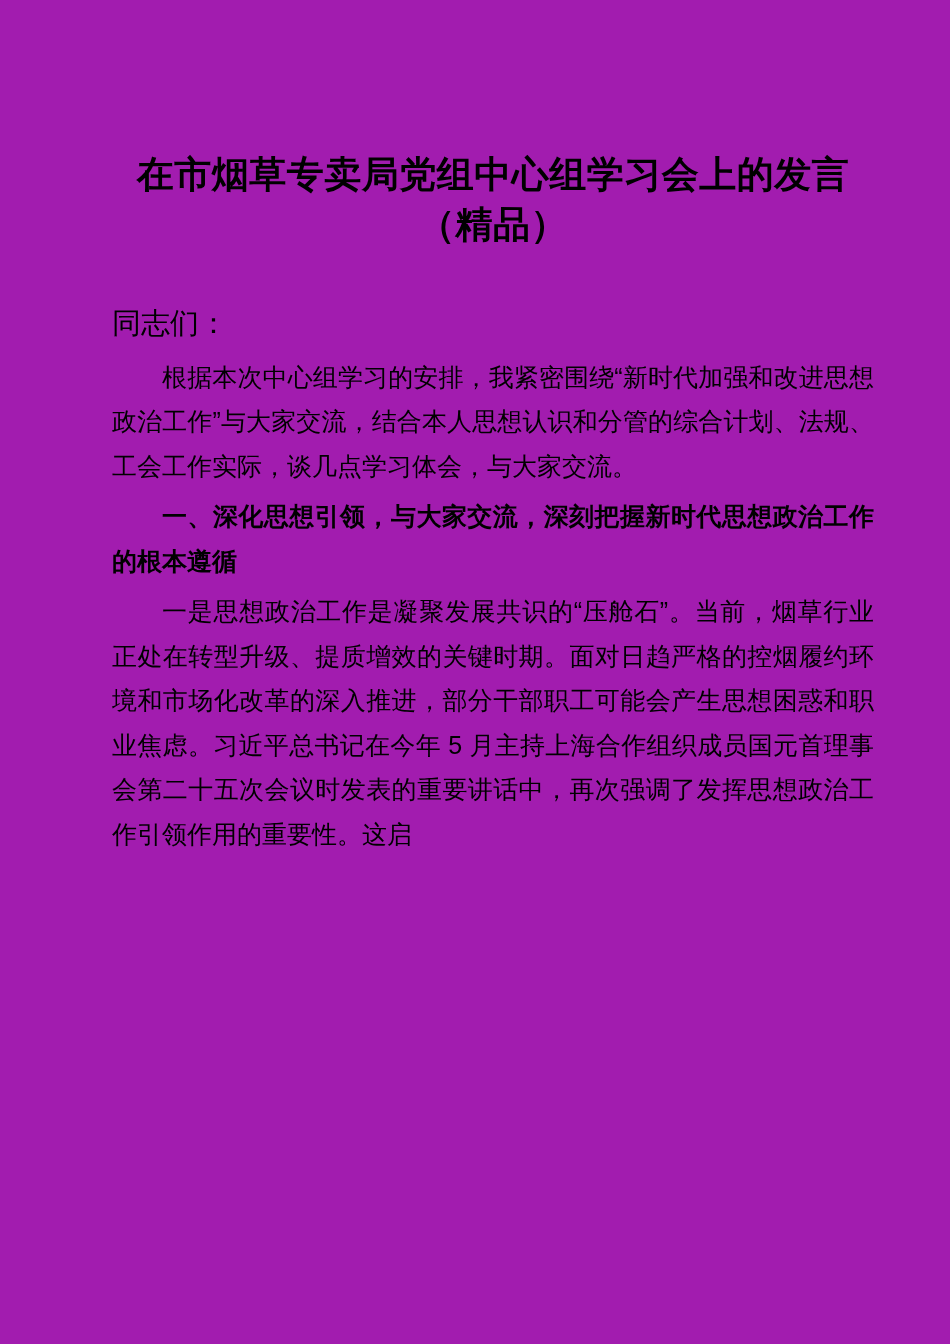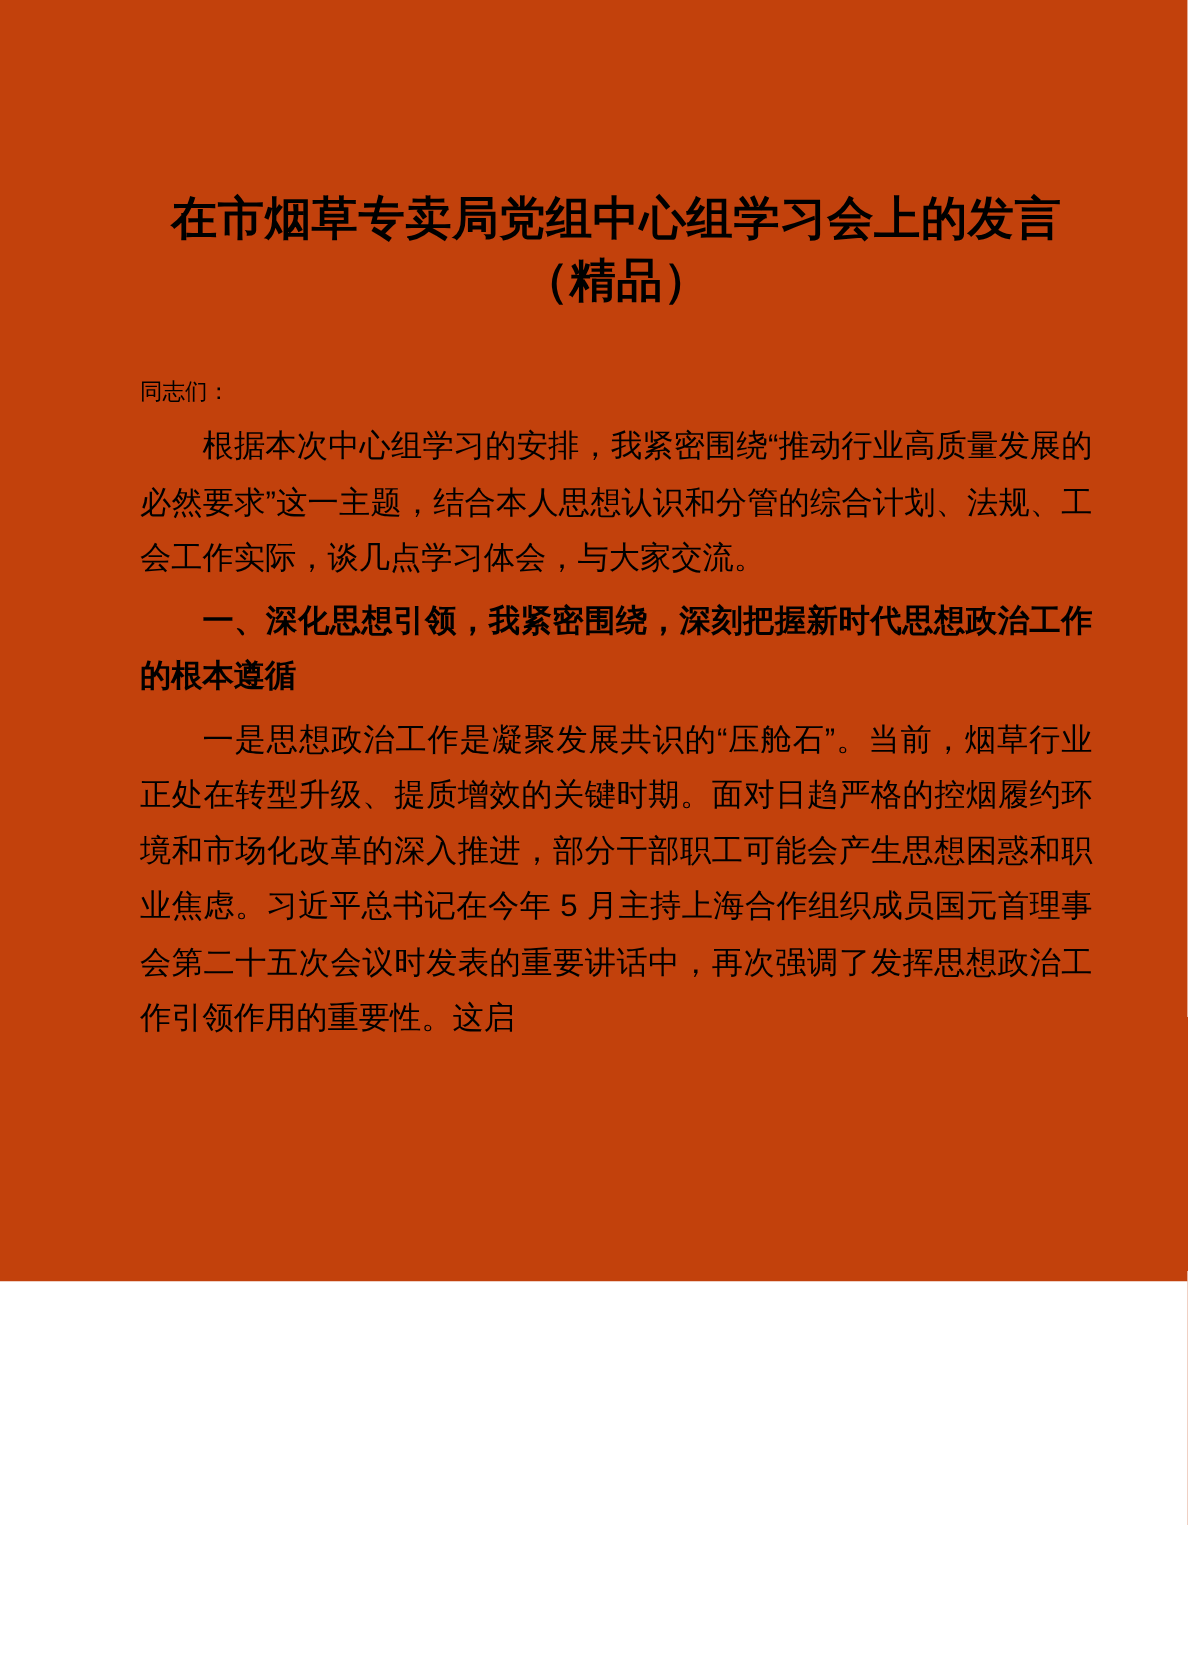--- a/index.html
+++ b/index.html
@@ -10,35 +10,35 @@
   body {
     width: 950px;
     height: 1344px;
     font-family: "Liberation Sans", "DejaVu Sans", sans-serif;
     color: #000000;
     overflow: hidden;
   }
   .page {
     box-sizing: border-box;
     width: 950px;
-    height: 1025px;
+    height: 1344px;
     padding: 150px 76px 60px 112px;
-    background: #c2410c;
+    background: #a21caf;
   }
   .doc-title {
     font-size: 37px;
     font-weight: bold;
     line-height: 1.35;
     text-align: center;
     letter-spacing: 0.5px;
     margin: 0 0 48px 0;
     padding: 0 10px;
   }
   .salutation {
-    font-size: 18px;
+    font-size: 29px;
     line-height: 1.75;
     margin: 0 0 6px 0;
     text-align: justify;
     text-justify: inter-ideograph;
   }
   p.body-para {
     font-size: 25px;
     line-height: 1.78;
     margin: 0 0 6px 0;
     text-indent: 2em;
@@ -57,20 +57,20 @@
 </style>
 </head>
 <body>
 
 <div class="page">
 
   <h1 class="doc-title">在市烟草专卖局党组中心组学习会上的发言（精品）</h1>
 
   <div class="salutation">同志们：</div>
 
-  <p class="body-para">根据本次中心组学习的安排，我紧密围绕“推动行业高质量发展的必然要求”这一主题，结合本人思想认识和分管的综合计划、法规、工会工作实际，谈几点学习体会，与大家交流。</p>
+  <p class="body-para">根据本次中心组学习的安排，我紧密围绕“新时代加强和改进思想政治工作”与大家交流，结合本人思想认识和分管的综合计划、法规、工会工作实际，谈几点学习体会，与大家交流。</p>
 
-  <p class="heading-para">一、深化思想引领，我紧密围绕，深刻把握新时代思想政治工作的根本遵循</p>
+  <p class="heading-para">一、深化思想引领，与大家交流，深刻把握新时代思想政治工作的根本遵循</p>
 
 
   <p class="body-para">一是思想政治工作是凝聚发展共识的“压舱石”。当前，烟草行业正处在转型升级、提质增效的关键时期。面对日趋严格的控烟履约环境和市场化改革的深入推进，部分干部职工可能会产生思想困惑和职业焦虑。习近平总书记在今年 5 月主持上海合作组织成员国元首理事会第二十五次会议时发表的重要讲话中，再次强调了发挥思想政治工作引领作用的重要性。这启</p>
 
 </div>
 
 </body></html>

